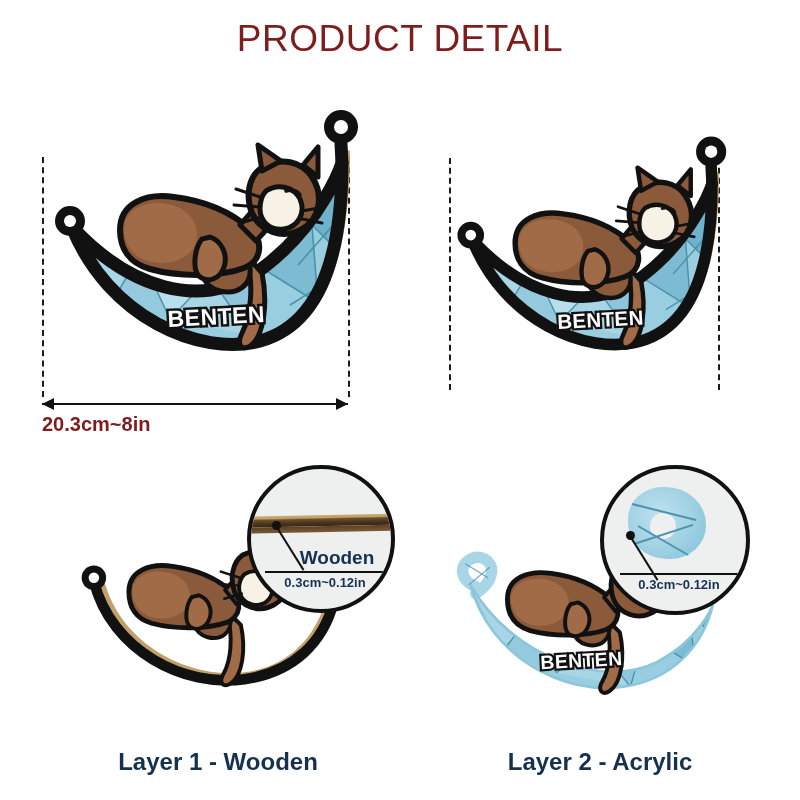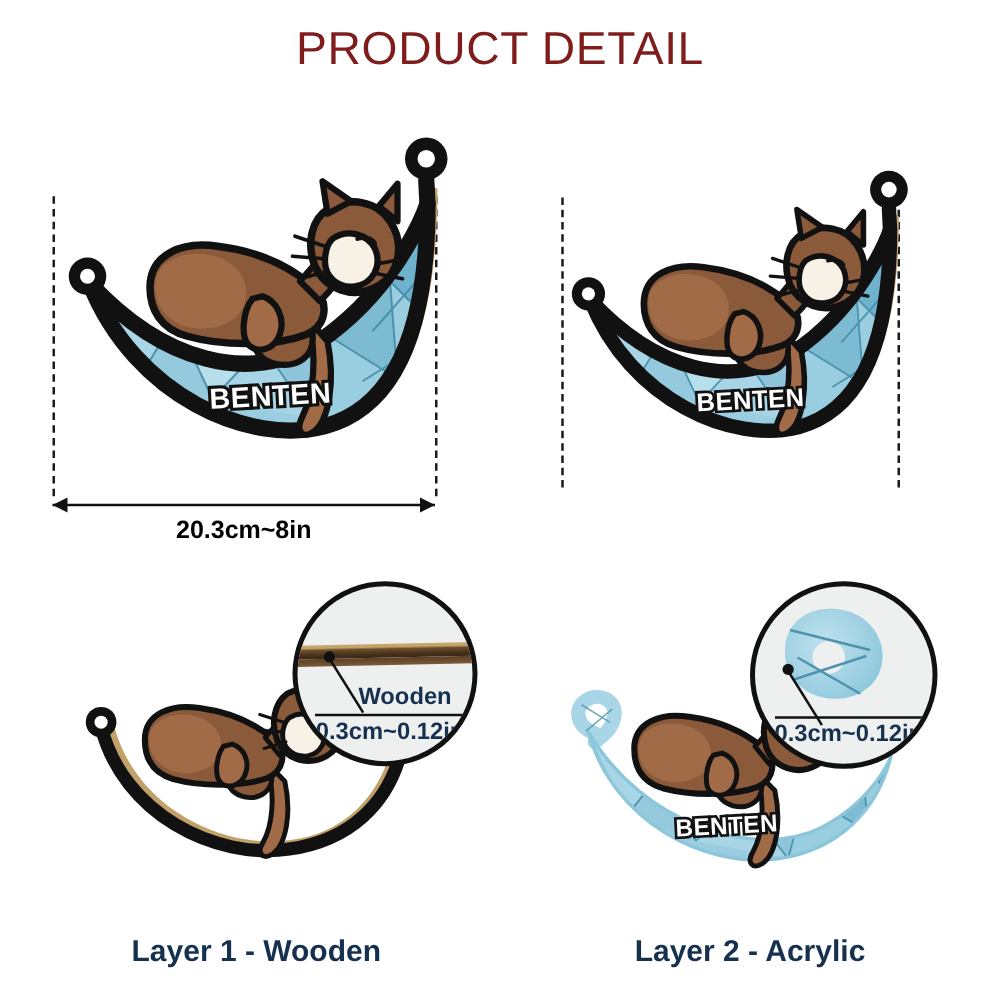--- a/index.html
+++ b/index.html
@@ -32,22 +32,22 @@
   .dim-line{
     position:absolute; left:0; right:0; top:6px; height:2px; background:#111;
   }
   .arrow-l, .arrow-r{
     position:absolute; top:1px; width:0; height:0;
     border-top:6px solid transparent; border-bottom:6px solid transparent;
   }
   .arrow-l{ left:0; border-right:12px solid #111; }
   .arrow-r{ right:0; border-left:12px solid #111; }
   .dim-text{
-    position:absolute; width:100%; text-align:center;
-    font-size:20px; font-weight:bold; color:#000000; white-space:nowrap;
+    position:absolute; width:100%; text-align:left;
+    font-size:20px; font-weight:bold; color:#7f1d1d; white-space:nowrap;
   }
 
   
   .mag{
     position:absolute; border-radius:50%;
     background:#eef0f0; border:4px solid #111;
     overflow:hidden; z-index:40;
   }
   .mag-inner{ position:absolute; inset:0; }
   .wood-slab{
@@ -73,21 +73,21 @@
   .lead{
     position:absolute; background:#111; height:2px; transform-origin:left center;
   }
   .lead-dot{
     position:absolute; width:9px; height:9px; border-radius:50%; background:#111;
   }
   .mag-label{
     position:absolute; text-align:center; font-weight:bold; color:#15314f; white-space:nowrap;
   }
   .mag-label.t1{ font-size:19px; }
-  .mag-label.t2{ font-size:19px; }
+  .mag-label.t2{ font-size:13px; }
   .mag-rule{ position:absolute; height:2px; background:#111; }
 
   
   .layer-cap{
     position:absolute; font-size:24px; font-weight:bold;
     color:#15314f; text-align:center; white-space:nowrap;
   }
 
   
   .prod{ position:absolute; }
@@ -311,21 +311,21 @@
           <path d="M252,114 L272,118"></path>
         </g>
       </g>
 
       <text class="benten" x="118" y="222" font-size="23" stroke-width="5" letter-spacing="0.5" transform="rotate(-3 118 222)">BENTEN</text>
     </svg>
   </div>
 
 </div>
 
-<div class="panel" style="left:40px; top:555px; width:330px; height:230px;">
+<div class="panel" style="left:53px; top:555px; width:330px; height:230px;">
 
   <div class="prod" style="left:14px; top:0px; width:290px; height:140px;">
     <svg viewBox="0 0 310 160" xmlns="http://www.w3.org/2000/svg">
 
       <path d="M24,34 C44,112 128,156 196,146 C250,138 284,104 296,60
                L284,56 C270,98 240,128 192,134 C130,142 52,104 32,30 Z" fill="#c2a06a"></path>
 
       <path d="M20,30 C40,110 124,152 192,142 C248,134 282,100 294,54" fill="none" stroke="#111" stroke-width="12" stroke-linecap="round"></path>
       <g>
         <circle cx="20" cy="26" r="14" fill="#111"></circle>

